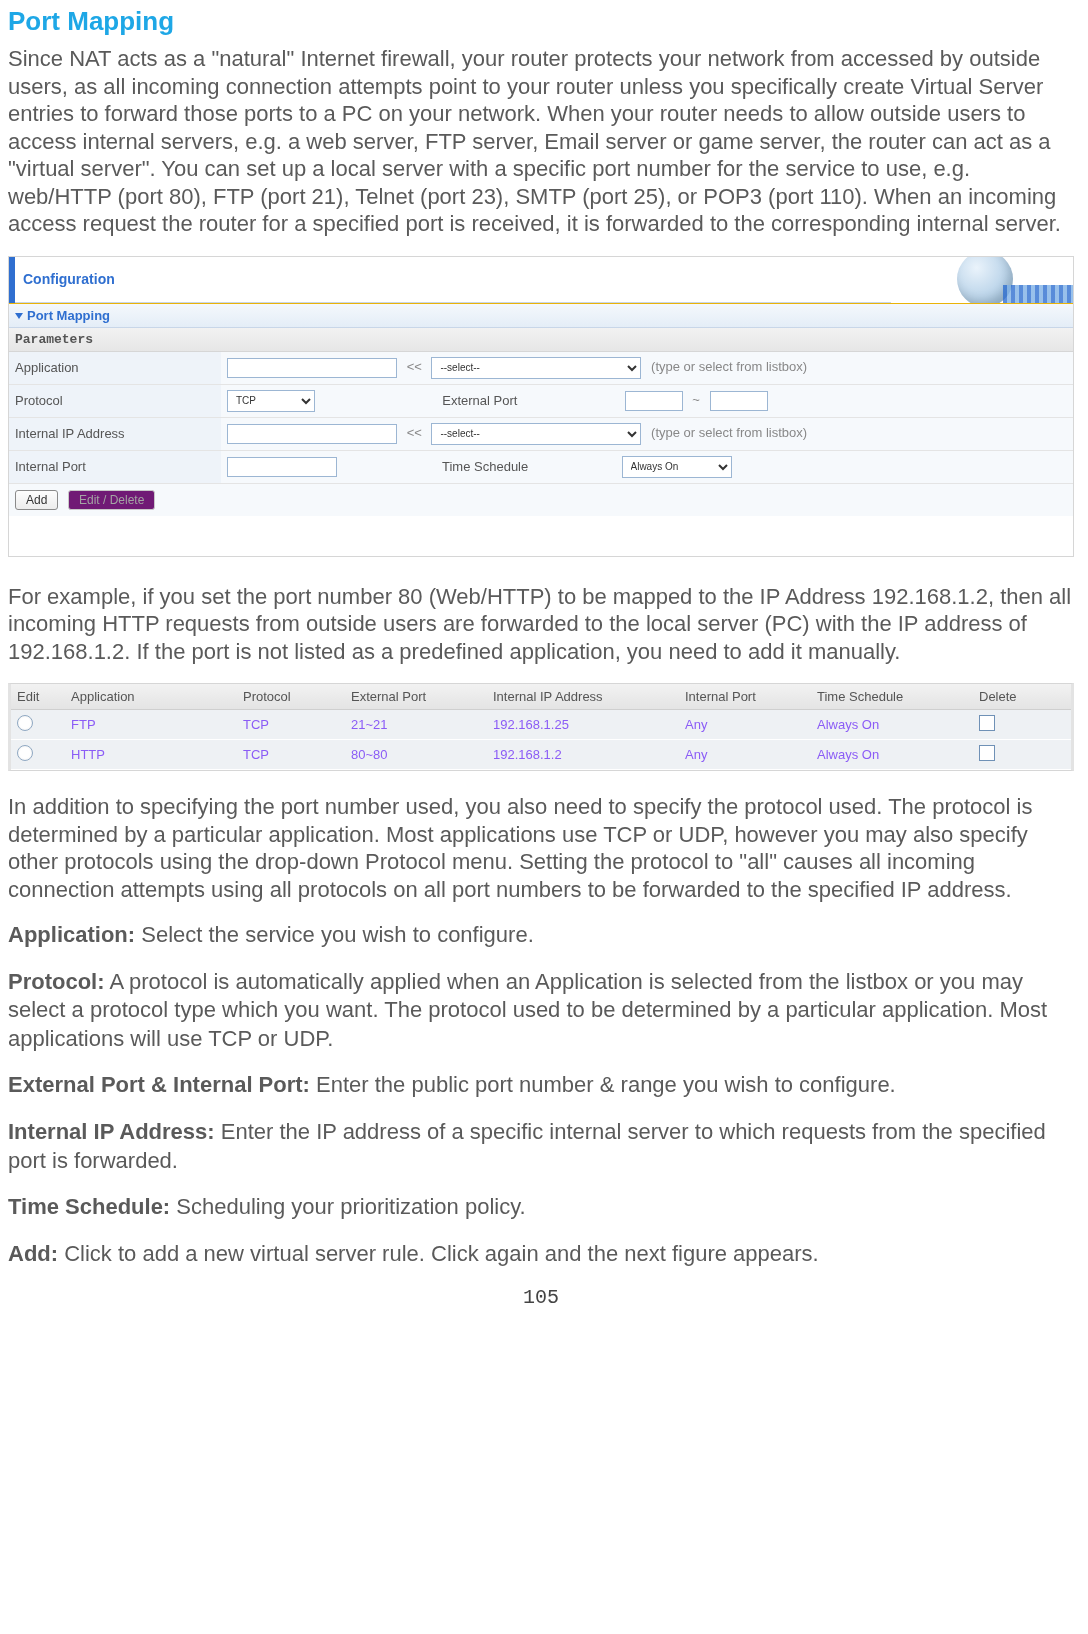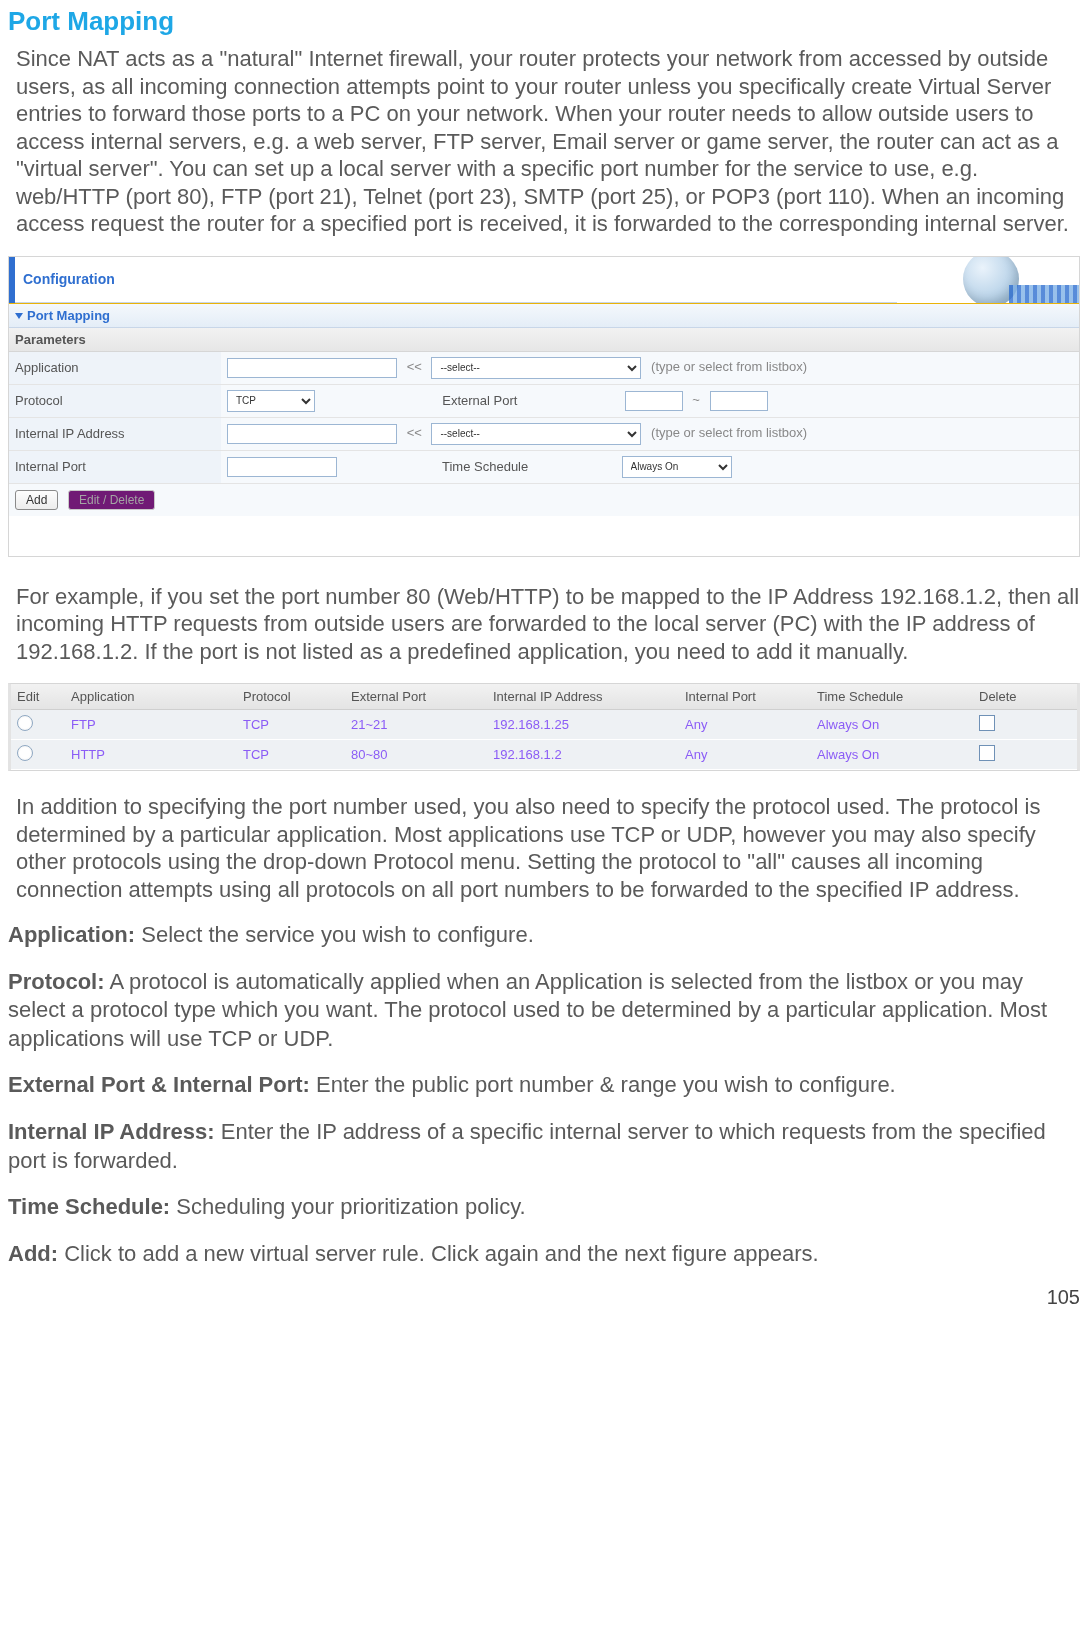--- a/index.html
+++ b/index.html
@@ -4,34 +4,34 @@
 <style>
   html, body {
     margin: 0;
     padding: 0;
     background: #fff;
     font-family: Arial, Helvetica, sans-serif;
     color: #5a5a5a;
     width: 1088px;
   }
   .page {
-    padding: 0 8px 10px 8px;
+    padding: 0 14px 10px 8px;
     box-sizing: border-box;
   }
   h1.port-title {
     font-family: Arial, Helvetica, sans-serif;
     color: #1ea7e6;
     font-size: 26px;
     font-weight: bold;
     margin: 6px 0 8px 0;
   }
   p.body-text {
     font-size: 22px;
     line-height: 1.25;
-    margin: 0 0 18px 8px;
+    margin: 0 0 18px 0;
   }
   
   .shot1 {
     border: 1px solid #d6d6d6;
     background: #fff;
     font-size: 13px;
     color: #5a5a5a;
     margin-bottom: 26px;
   }
   .shot1 .conf-bar {
@@ -98,20 +98,21 @@
     border-top:6px solid #2f6fd0;
     margin-right:4px;
     vertical-align:1px;
   }
   .param-header {
     background: linear-gradient(#f2f2f2,#e6e6e6);
     font-weight: bold;
     color:#555;
     padding:4px 6px;
     border-bottom:1px solid #d6d6d6;
+    font-family:Liberation Mono, monospace;
   }
   table.form-table {
     width:100%;
     border-collapse:collapse;
   }
   table.form-table td {
     border-bottom:1px solid #e4e4e4;
     padding:5px 6px;
     background:#f6f9fc;
     vertical-align:middle;
@@ -197,22 +198,22 @@
     display:inline-block;
   }
   
   .def-block {
     font-size:22px;
     line-height:1.3;
     margin:8px 0 18px 0;
   }
   .def-block .term { font-weight:bold; color:#5a5a5a; }
   .page-num {
-    text-align:right;
-    font-family:Liberation Sans, sans-serif;
+    text-align:center;
+    font-family:Liberation Mono, monospace;
     font-size:20px;
     color:#444;
     margin-top:10px;
   }
 </style>
 </head>
 <body>
 
 <div class="page">
 

